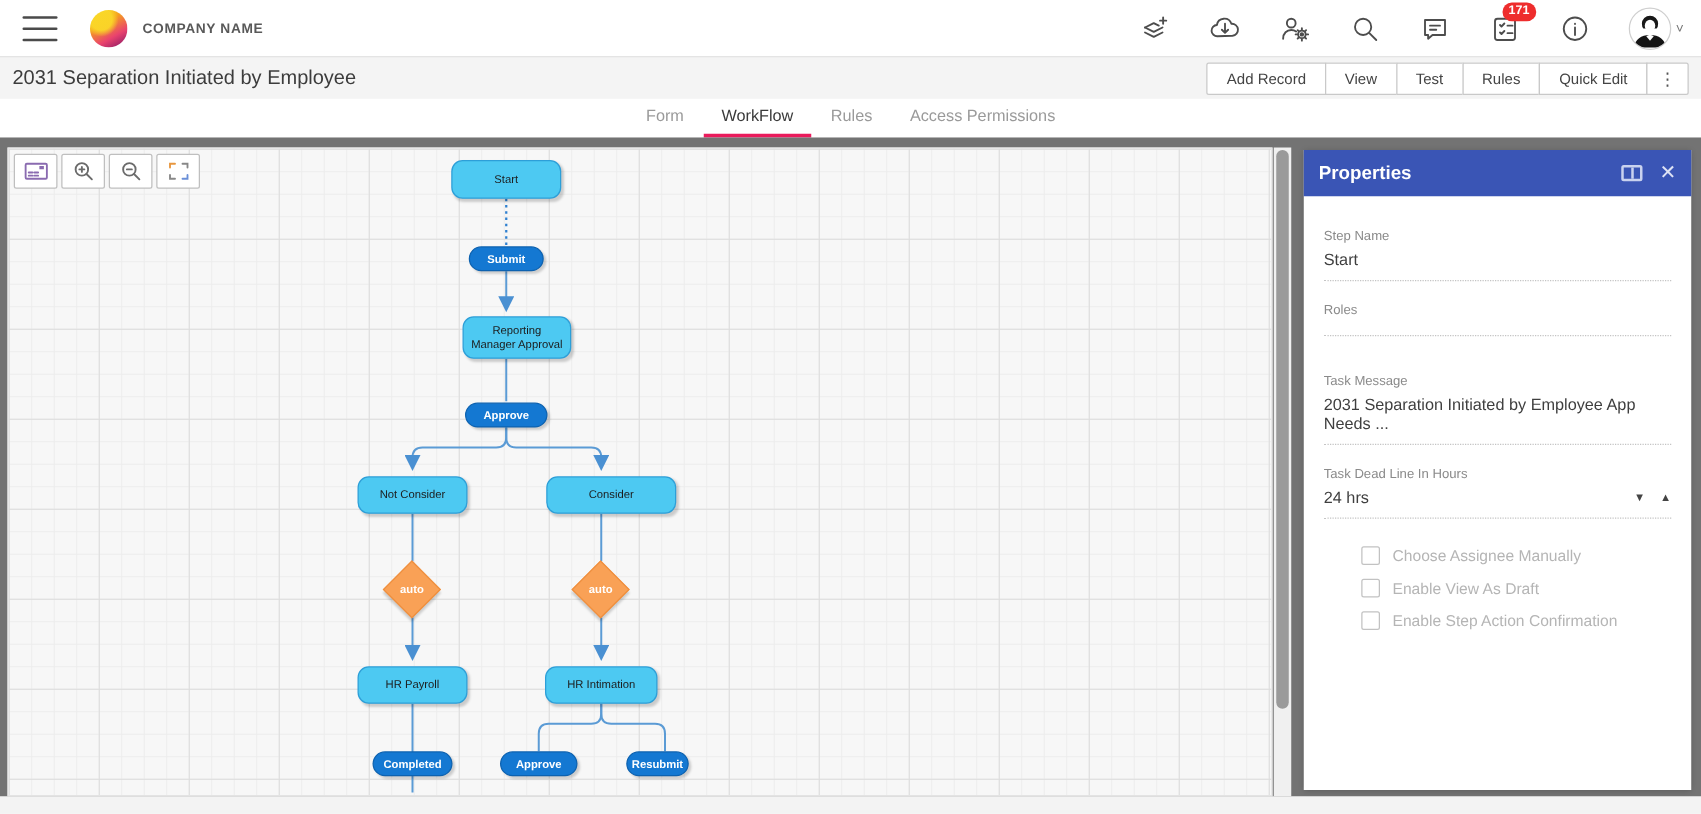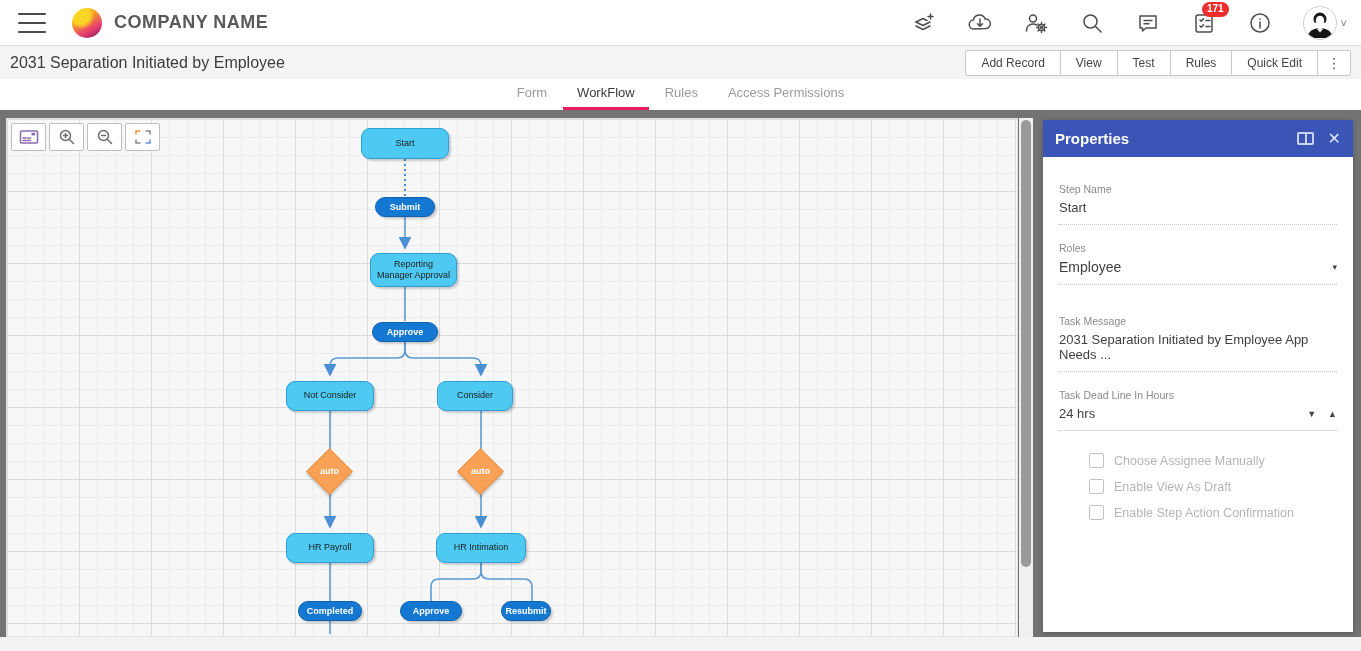--- a/index.html
+++ b/index.html
@@ -7,21 +7,21 @@
   body { font-family:"Liberation Sans", sans-serif; background:#f3f3f3; color:#333; }
 
   
   .topbar { height:46px; background:#fff; border-bottom:1px solid #dcdcdc; display:flex; align-items:center; padding:0 14px 0 18px; }
   .hamburger { width:28px; height:20px; display:flex; flex-direction:column; justify-content:space-between; cursor:pointer; margin-right:26px; }
   .hamburger span { display:block; height:2px; background:#4a4a4a; border-radius:1px; }
   .logo { width:30px; height:30px; border-radius:50%; margin-right:12px;
     background:
       radial-gradient(circle at 30% 25%, rgba(250,215,40,.95) 0 28%, rgba(250,215,40,0) 45%),
       linear-gradient(150deg,#f6d41d 5%,#f5a01e 35%,#e9426e 68%,#8e1b66 95%); }
-  .company-name { font-size:18px; font-weight:bold; letter-spacing:.5px; color:#595959; }
+  .company-name { font-size:11px; font-weight:bold; letter-spacing:.5px; color:#595959; }
   .topbar-spacer { flex:1; }
   .top-icons { display:flex; align-items:center; gap:30px; }
   .ticon { width:26px; height:26px; display:flex; align-items:center; justify-content:center; cursor:pointer; position:relative; }
   .ticon svg { stroke:#4d4d4d; fill:none; stroke-width:1.5; stroke-linecap:round; stroke-linejoin:round; }
   .badge { position:absolute; top:-8px; right:-12px; background:#ee2d2d; color:#fff; font-size:10px; font-weight:bold; padding:1px 5px 2px; border-radius:9px; line-height:12px; }
   .avatar-wrap { display:flex; align-items:center; gap:4px; cursor:pointer; }
   .avatar { width:34px; height:34px; border-radius:50%; background:#fff; border:1px solid #cfcfcf; overflow:hidden; }
   .chev { font-size:11px; color:#777; }
 
   
@@ -236,21 +236,21 @@
       <path d="M323 444 V515" stroke="#5b9bd5" stroke-width="1.6" fill="none"></path>
       <path d="M474 444 V452 Q474 460 466 460 H432 Q424 460 424 468 V482" stroke="#5b9bd5" stroke-width="1.6" fill="none"></path>
       <path d="M474 444 V452 Q474 460 482 460 H517 Q525 460 525 468 V482" stroke="#5b9bd5" stroke-width="1.6" fill="none"></path>
     </svg>
 
     <div class="node n-rect" style="left:354px; top:9px; width:88px; height:31px;">Start</div>
     <div class="node n-oval" style="left:368px; top:78px; width:60px; height:20px;">Submit</div>
     <div class="node n-rect" style="left:363px; top:134px; width:87px; height:34px;">Reporting Manager Approval</div>
     <div class="node n-oval" style="left:365px; top:203px; width:66px; height:20px;">Approve</div>
     <div class="node n-rect" style="left:279px; top:262px; width:88px; height:30px;">Not Consider</div>
-    <div class="node n-rect" style="left:430px; top:262px; width:76px; height:30px;">Consider</div>
+    <div class="node n-rect" style="left:430px; top:262px; width:104px; height:30px;">Consider</div>
     <div class="node n-diamond" style="left:306px; top:336px;">
         <span>auto</span>
       </div>
     <div class="node n-diamond" style="left:457px; top:336px;">
         <span>auto</span>
       </div>
     <div class="node n-rect" style="left:279px; top:414px; width:88px; height:30px;">HR Payroll</div>
     <div class="node n-rect" style="left:429px; top:414px; width:90px; height:30px;">HR Intimation</div>
     <div class="node n-oval" style="left:291px; top:482px; width:64px; height:20px;">Completed</div>
     <div class="node n-oval" style="left:393px; top:482px; width:62px; height:20px;">Approve</div>
@@ -272,25 +272,20 @@
           <span class="close-ic">✕</span>
         </div>
     </div>
     <div class="props-body">
       <div class="field">
         <div class="f-label">Step Name</div>
         <div class="f-value">Start</div>
       </div>
       <div class="field gap-lg">
         <div class="f-label">Roles</div>
-        <div class="f-value big">
-          <span>Employee</span>
-          <span class="fv-spacer"></span>
-          <span class="caret">▾</span>
-        </div>
       </div>
       <div class="field pre-gap">
         <div class="f-label">Task Message</div>
         <div class="f-value">2031 Separation Initiated by Employee App Needs ...</div>
       </div>
       <div class="field">
         <div class="f-label">Task Dead Line In Hours</div>
         <div class="f-value">
           <span>24 hrs</span>
           <span class="fv-spacer"></span>

